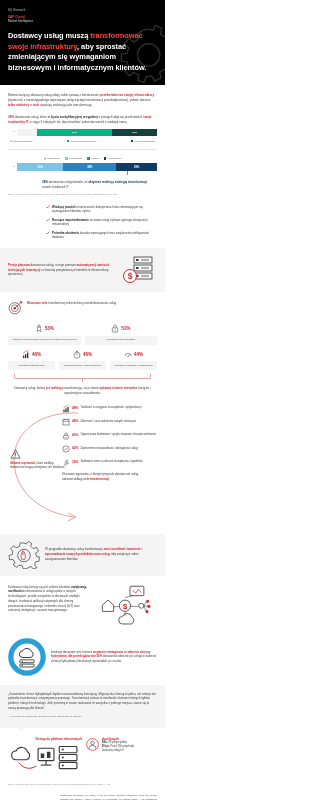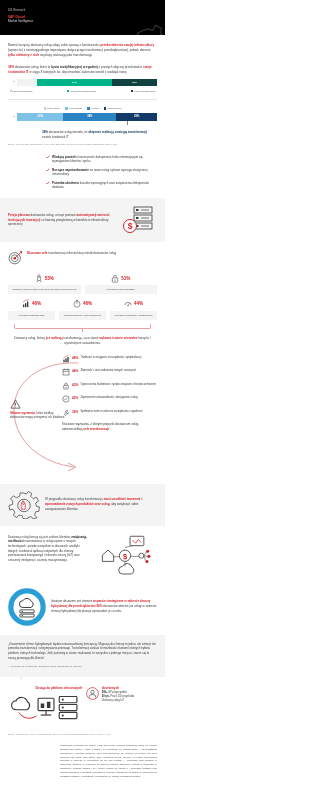--- a/index.html
+++ b/index.html
@@ -218,20 +218,21 @@
   <div class="hero">
     <svg class="hero-gear" viewBox="0 0 100 100">
       <path d="M50 8 L58 10 L62 2 L72 7 L70 16 L77 21 L85 16 L91 25 L84 31 L87 40 L96 41 L96 52 L87 54 L84 62 L91 69 L84 78 L76 73 L69 78 L71 87 L61 92 L56 84 L47 85 L44 94 L34 91 L35 82 L27 78 L20 84 L13 76 L19 69 L16 61 L7 60 L7 49 L16 47 L19 39 L12 32 L19 23 L27 29 L35 24 L33 15 L43 10 Z" fill="none" stroke="#2e2e2e" stroke-width="2.4"></path>
       <circle cx="51" cy="50" r="18" fill="none" stroke="#2e2e2e" stroke-width="2.4"></circle>
     </svg>
 
     <div class="brand-line">451 Research</div>
     <div class="brand-sap">SAP Clovid</div>
     <div class="brand-mi">Market Intelligence</div>
 
+    <h1 class="hero-title"><span>Dostawcy usług muszą </span><span class="hl">transformować swoje infrastruktury</span><span>, aby sprostać zmieniającym się wymaganiom biznesowym i informatycznym klientów.</span></h1>
   </div>
 
   <div class="sec">
     <div class="gap8"></div>
     <p class="body-txt"><span>Niemal wszyscy dostawcy usług zdają sobie sprawę z konieczności </span><span class="r">przekształcenia swojej infrastruktury</span><span> (wynosi to) z niewiarygodnego imperatywu, dotyczącego transformacji przedsiębiorstwa), jednak obecnie </span><span class="r">tylko niektórzy z nich</span><span> uzyskują realizację jako transformację.</span></p>
 
     <div class="chart-wrap">
       <p class="body-txt"><span class="r">38%</span><span> dostawców usług, które to </span><span class="b">bycia modyfikacyjnej w zgodnej</span><span> z prostych obyczaj przekształcić </span><span class="r">swoje środowiska IT</span><span> w ciągu 3 kolejnych lat, aby umożliwić zakresów wzrósł z wzdzięk nową</span></p>
       <div class="gap4"></div>
       <div class="bar1-row">

